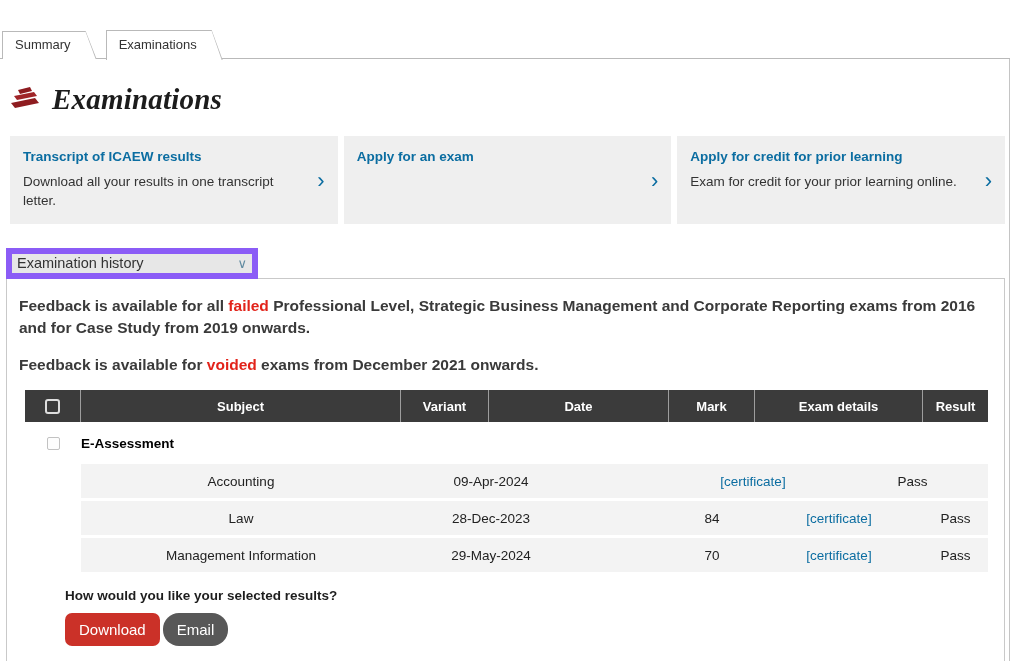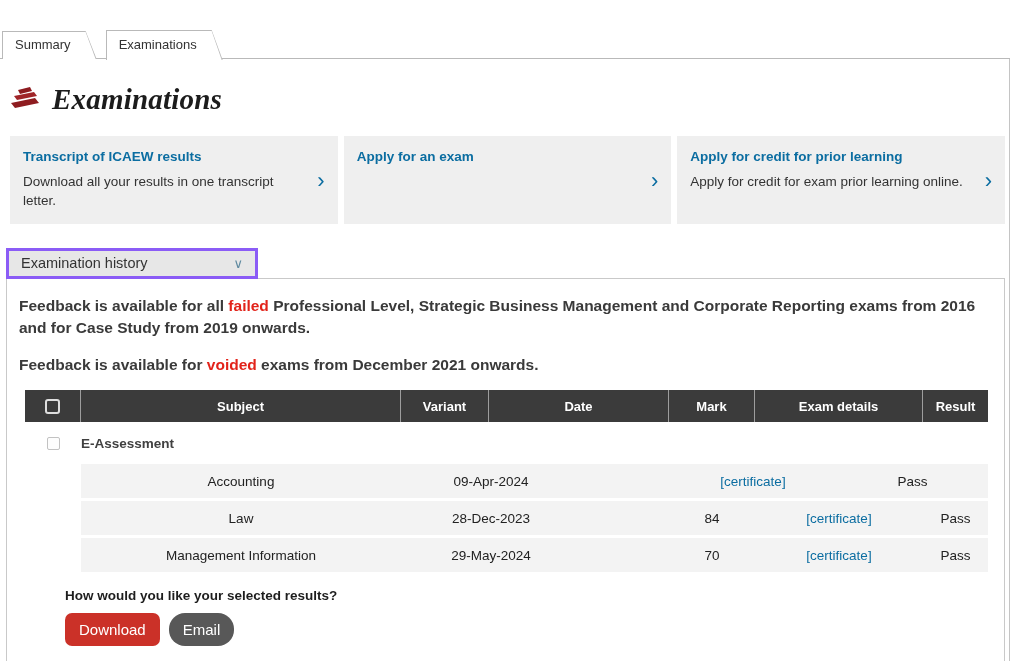--- a/index.html
+++ b/index.html
@@ -36,22 +36,22 @@
 
   
   .cards { display:flex; gap:6px; margin:20px 4px 0 10px; }
   .card { flex:1 1 0; background:#efefef; position:relative; padding:13px 36px 13px 13px; min-height:81px; cursor:pointer; }
   .card-title { color:#0b6da1; font-weight:bold; font-size:13.5px; margin-bottom:9px; }
   .card-body { font-size:13.5px; color:#333; line-height:1.4; }
   .card-chevron { position:absolute; right:13px; top:34px; color:#0b6da1; font-size:22px; line-height:1; }
 
   
   .history-select { margin:24px 0 0 6px; width:252px; height:31px; background:#e7e7e7;
-    border:3px solid #8b5cf6; display:flex; align-items:center; justify-content:space-between;
-    padding:0 12px; font-size:14.5px; color:#333; position:relative; z-index:1; cursor:pointer; }
+    border:6px solid #8b5cf6; display:flex; align-items:center; justify-content:space-between;
+    padding:0 5px; font-size:14.5px; color:#333; position:relative; z-index:1; cursor:pointer; }
   .history-chevron { color:#5f8aa0; font-size:13px; }
 
   .panel { margin:-1px 4px 0 6px; border:1px solid #c9c9c9; padding:12px 12px 18px; min-height:387px; background:#fff; }
 
   .feedback p { font-size:15.5px; font-weight:bold; color:#3a3a3a; margin:4px 0 14px; line-height:1.45; }
   .red-word { color:#e2231a; }
 
   
   .exam-table { margin:8px 4px 0 6px; }
   .thead { display:flex; background:#3b3b3b; color:#fff; font-weight:bold; font-size:13px; height:32px; }
@@ -66,29 +66,29 @@
   .col-details { flex:0 0 168px; }
   .col-result  { flex:1 1 auto; }
 
   .header-checkbox { width:15px; height:15px; border:2px solid #dedede; border-radius:3px;
     background:#3b3b3b; display:inline-block; cursor:pointer; }
   .row-checkbox { width:13px; height:13px; border:1px solid #c2c2c2; border-radius:2px;
     background:#fdfdfd; display:inline-block; cursor:pointer; }
 
   .group-row { display:flex; align-items:center; height:42px; background:#fff; }
   .group-check-cell { flex:0 0 56px; display:flex; justify-content:center; }
-  .group-label { font-weight:bold; font-size:13.5px; color:#404040; }
+  .group-label { font-weight:bold; font-size:13.5px; color:#000000; }
 
   .data-row { display:flex; margin-left:56px; background:#f3f3f3; height:34px; margin-bottom:3px; font-size:13.5px; color:#222; }
   .td { display:flex; align-items:center; justify-content:center; }
   .cert-link { color:#0b6da1; text-decoration:none; cursor:pointer; }
 
   
   .footer-q { font-weight:bold; font-size:13.5px; color:#1e1e1e; margin:16px 0 10px 46px; }
-  .btn-row { display:flex; gap:9px; margin-left:46px;align-items:center; }
+  .btn-row { display:flex; gap:3px; margin-left:46px;align-items:center; }
   .btn { border:none; color:#fff; font-size:15px; padding:8px 14px; border-radius:7px;
     font-family:"Liberation Sans", sans-serif; cursor:pointer; }
   .btn-download { background:#cb3128; }
   .btn-email { background:#585858;border-radius:16px; }
 </style>
 </head>
 <body>
 
 <div class="tab-bar">
   <div class="tab-line"></div>
@@ -123,21 +123,21 @@
       <div class="card-body">Download all your results in one transcript letter.</div>
       <span class="card-chevron">›</span>
     </div>
     <div class="card">
       <div class="card-title">Apply for an exam</div>
       <div class="card-body"></div>
       <span class="card-chevron">›</span>
     </div>
     <div class="card">
       <div class="card-title">Apply for credit for prior learning</div>
-      <div class="card-body">Apply for credit for exam prior learning online.</div>
+      <div class="card-body">Exam for credit for your prior learning online.</div>
       <span class="card-chevron">›</span>
     </div>
   </div>
 
   <div class="history-select">
     <span>Examination history</span>
     <span class="history-chevron">∨</span>
   </div>
 
   <div class="panel">

